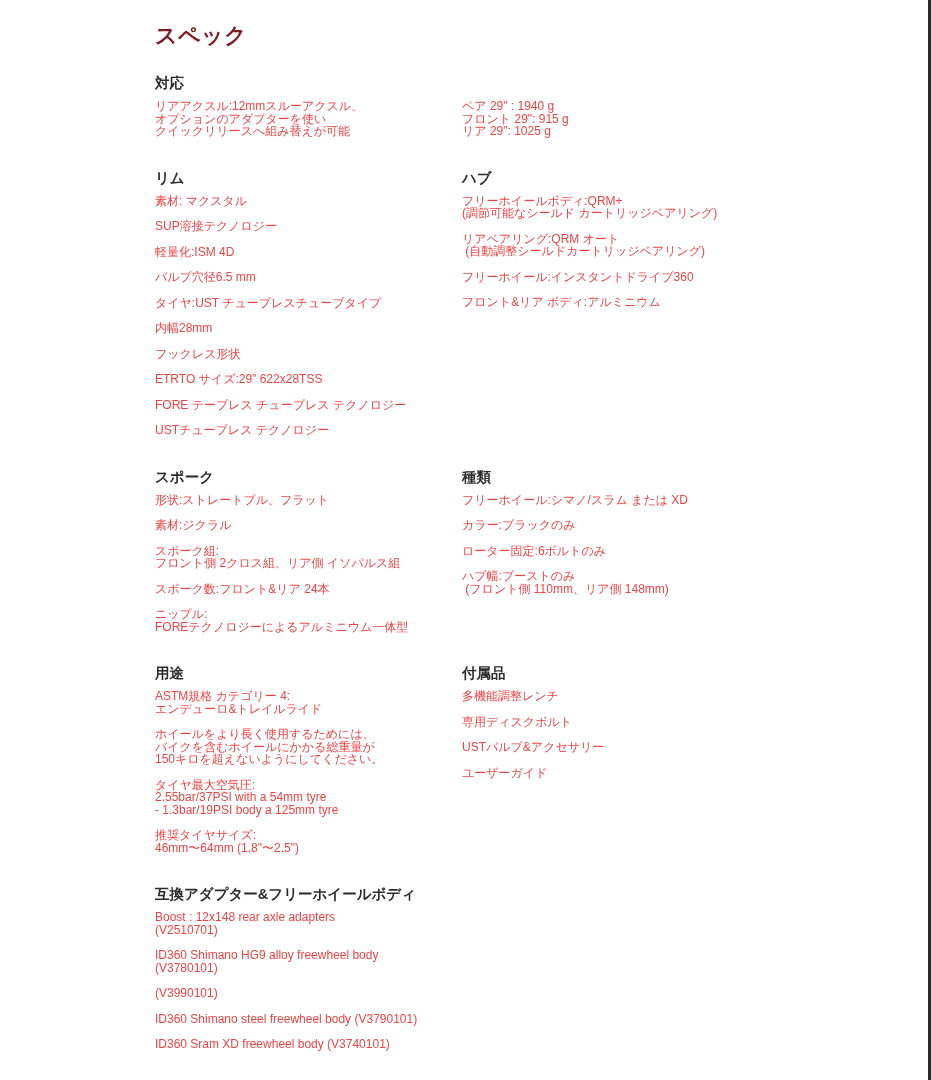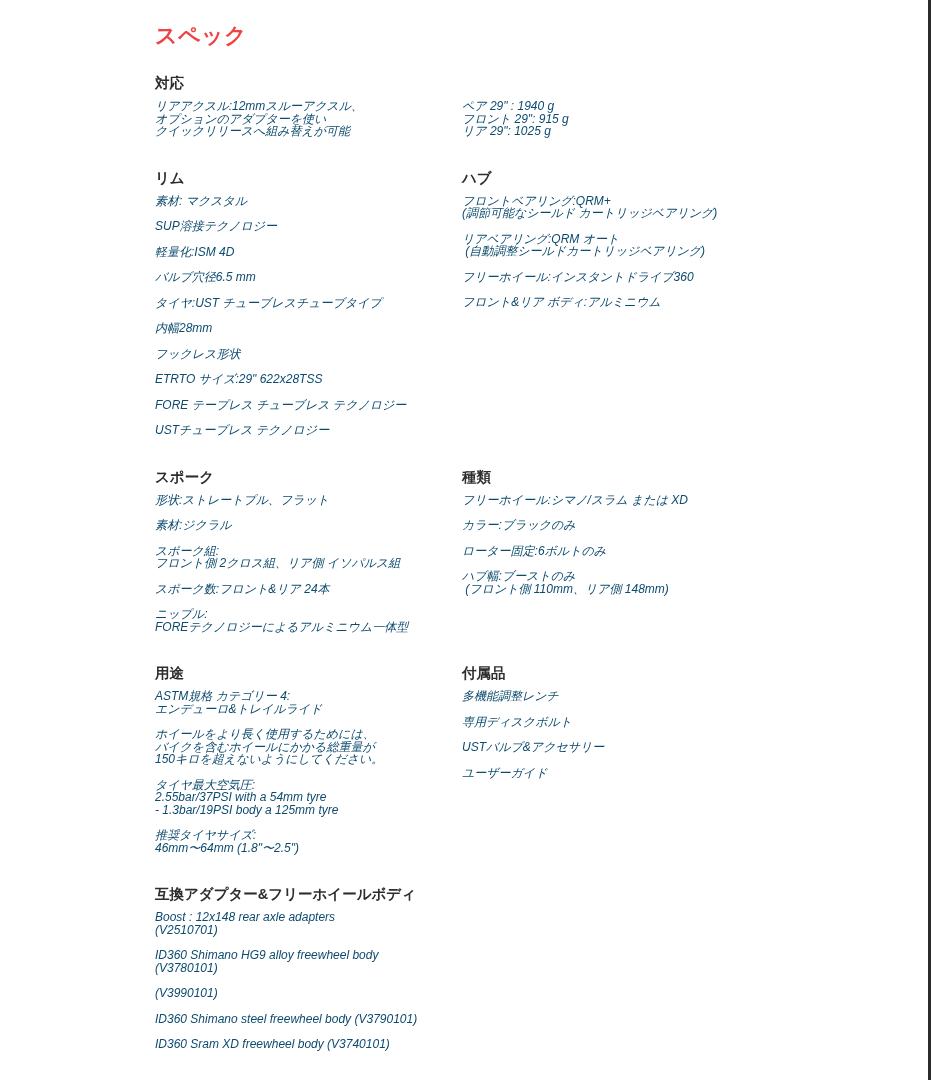--- a/index.html
+++ b/index.html
@@ -22,21 +22,21 @@
   }
   .content {
     position: relative;
     padding: 24px 40px 0 155px;
   }
   .page-title {
     margin: 0;
     font-size: 22px;
     line-height: 24px;
     font-weight: bold;
-    color: #ef4444;
+    color: #7f1d1d;
     letter-spacing: 0.5px;
   }
   .spec-row {
     display: flex;
     margin-top: 32px;
   }
   .spec-row.first {
     margin-top: 27px;
     align-items: flex-end;
   }
@@ -62,23 +62,22 @@
   }
   .para {
     margin: 0 0 13px 0;
   }
   .para:last-child {
     margin-bottom: 0;
   }
   .line {
     font-size: 12px;
     line-height: 12.5px;
-    color: #0c4a6e;
+    color: #ef4444;
     white-space: pre-wrap;
-    font-style: italic;
   }
 </style>
 </head>
 <body>
 
 <div class="edge-bar"></div>
 
 <div class="content">
   <h1 class="page-title">スペック</h1>
   <div id="rows-container">
@@ -129,21 +128,21 @@
           <div class="para">
             <div class="line">FORE テープレス チューブレス テクノロジー</div>
           </div>
           <div class="para">
             <div class="line">USTチューブレス テクノロジー</div>
           </div>
         </div>
         <div class="spec-col right">
           <h2 class="section-heading">ハブ</h2>
           <div class="para">
-            <div class="line">フロントベアリング:QRM+</div>
+            <div class="line">フリーホイールボディ:QRM+</div>
             <div class="line">(調節可能なシールド カートリッジベアリング)</div>
           </div>
           <div class="para">
             <div class="line">リアベアリング:QRM オート</div>
             <div class="line"> (自動調整シールドカートリッジベアリング)</div>
           </div>
           <div class="para">
             <div class="line">フリーホイール:インスタントドライブ360</div>
           </div>
           <div class="para">

